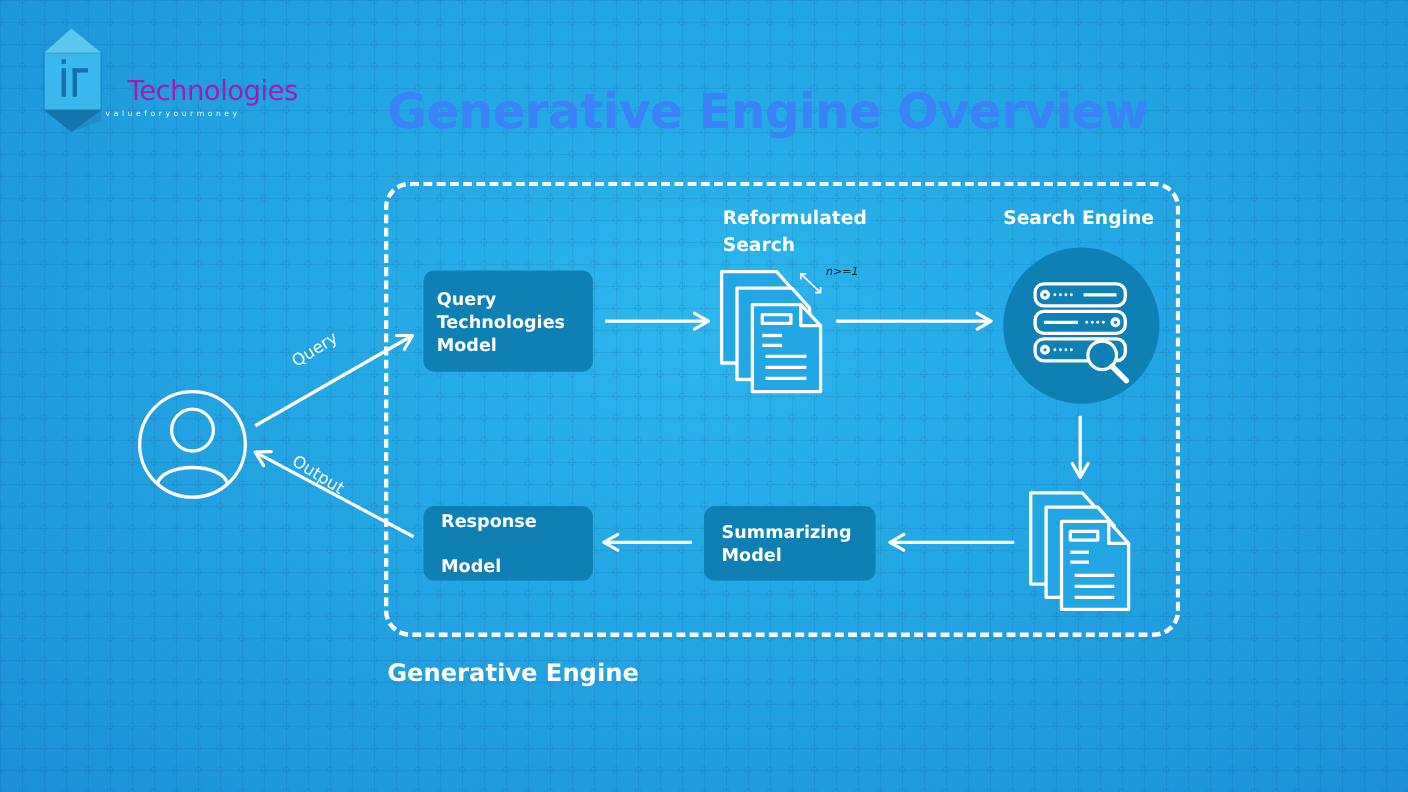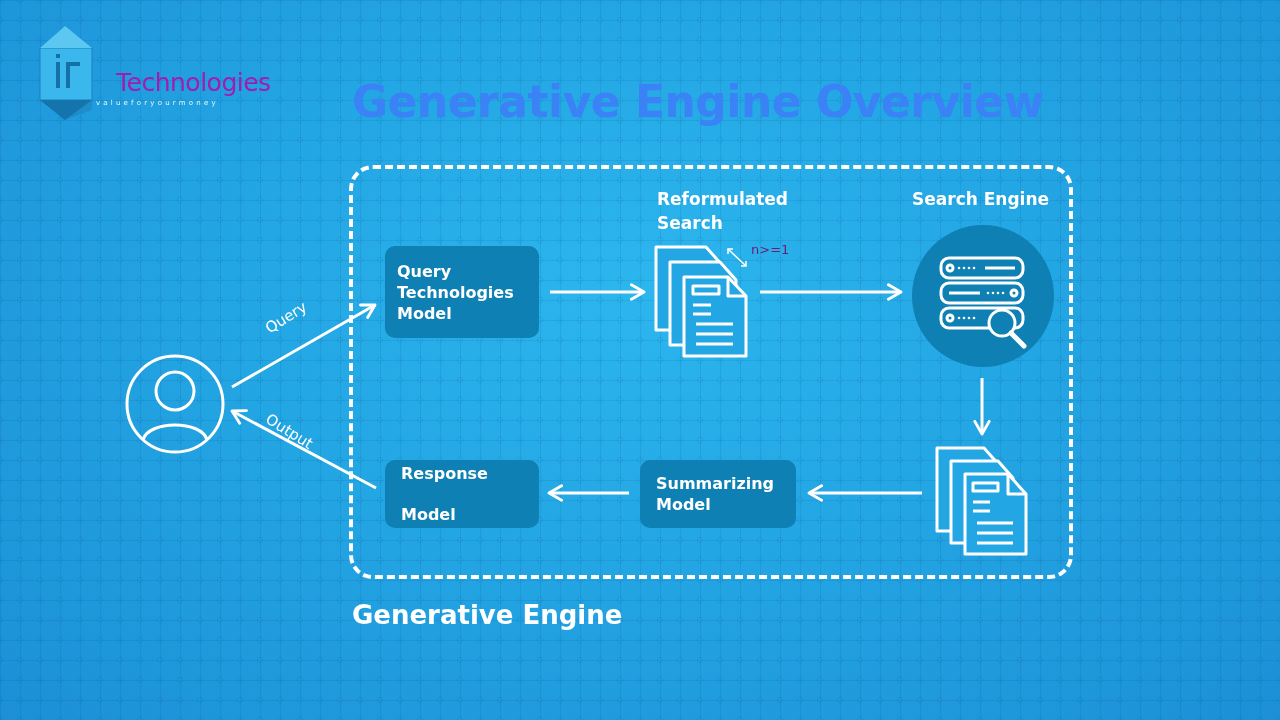--- a/index.html
+++ b/index.html
@@ -21,33 +21,33 @@
   .title {
     left: 352px; top: 76px; font-size: 44px; font-weight: bold; color: #3b82f6;
     letter-spacing: -0.5px; white-space: nowrap;
   }
   .logo-text { left: 92px; top: 68px; font-size: 25px; color: #a21caf; font-family: "DejaVu Sans", sans-serif; letter-spacing: -0.5px; padding-left: 24px; }
   .logo-tag { left: 96px; top: 99px; font-size: 7px; color: #e8f6ff; letter-spacing: 3.2px; }
   .engine-box {
     left: 349px; top: 165px; width: 724px; height: 414px;
     border: 4px dashed #fff; border-radius: 24px; box-sizing: border-box;
   }
-  .engine-label { left: 352px; top: 600px; font-size: 26px; font-weight: bold; color: #fff; }
+  .engine-label { left: 352px; top: 600px; font-size: 22px; font-weight: bold; color: #fff; }
   .model {
     background: #0f80b4; border-radius: 10px; color: #fff;
     font-size: 16px; font-weight: bold; line-height: 21px; box-sizing: border-box;
     padding-left: 12px; display: flex; flex-direction: column; justify-content: center;
   }
   .m-query { left: 385px; top: 246px; width: 154px; height: 92px; }
   .m-response { left: 385px; top: 460px; width: 154px; height: 68px; padding-left: 16px; gap: 20px; }
   .m-summ { left: 640px; top: 460px; width: 156px; height: 68px; padding-left: 16px; }
   .lbl { color: #fff; font-weight: bold; font-size: 17px; line-height: 24px; }
   .lbl-reform { left: 657px; top: 187px; }
   .lbl-search { left: 912px; top: 187px; text-align: center; }
-  .nlbl { left: 751px; top: 242px; color: #701a75; font-size: 13px; }
+  .nlbl { left: 751px; top: 242px; color: #0f172a; font-size: 10px; font-style: italic; }
   .rot { color: #fff; font-size: 15px; }
   .q-lbl { left: 262px; top: 322px; transform: rotate(-32deg); transform-origin: left top; }
   .o-lbl { left: 272px; top: 410px; transform: rotate(32deg); transform-origin: left top; }
   svg.overlay { position: absolute; left: 0; top: 0; }
 </style>
 </head>
 <body>
 
 <div class="grid"></div>
 

